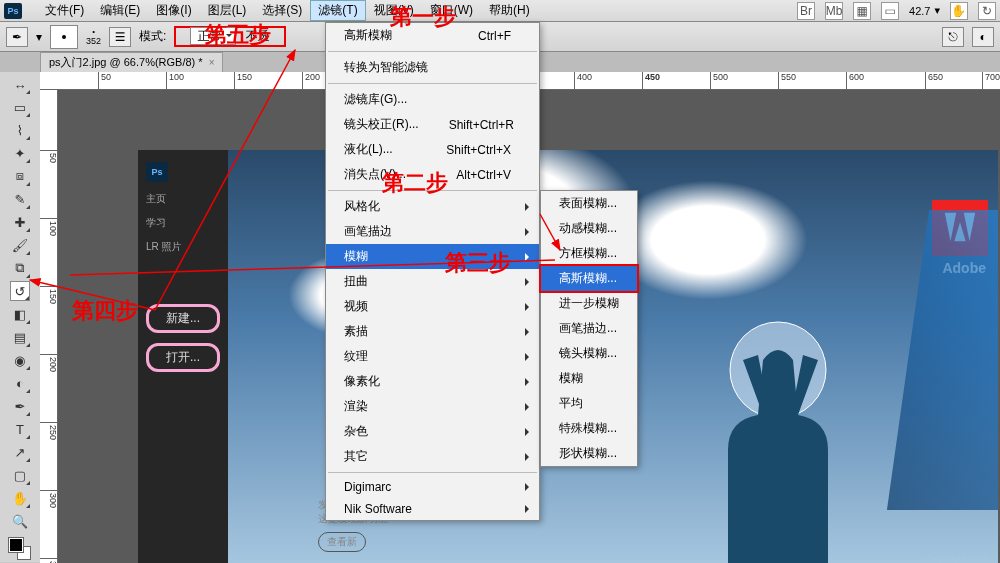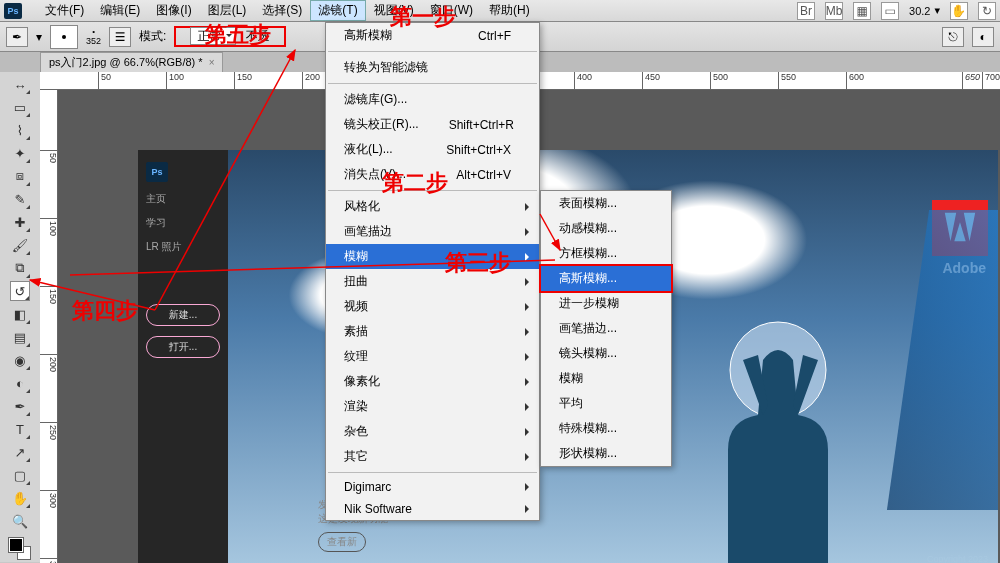--- a/index.html
+++ b/index.html
@@ -30,41 +30,41 @@
 .swatch .fg{width:14px;height:14px;background:#000;border:1px solid #fff;outline:1px solid #666;position:absolute;top:0;left:0;}
 .swatch .bg{width:14px;height:14px;background:#fff;border:1px solid #666;position:absolute;bottom:0;right:0;}
 .ruler-h{position:absolute;left:40px;top:72px;right:0;height:18px;background:#fff;border-bottom:1px solid #666;overflow:hidden;}
 .ruler-h .tick{position:absolute;top:0;font-size:9px;color:#333;border-left:1px solid #666;height:18px;padding-left:2px;}
 .ruler-v{position:absolute;left:40px;top:90px;width:18px;bottom:0;background:#fff;border-right:1px solid #666;overflow:hidden;}
 .ruler-v .tick{position:absolute;left:0;font-size:9px;color:#333;border-top:1px solid #666;width:18px;writing-mode:vertical-rl;padding-top:2px;}
 .canvas-area{position:absolute;left:58px;top:90px;right:0;bottom:0;background:#5a5a5a;overflow:hidden;}
 .ps-start{position:absolute;left:80px;top:60px;width:860px;height:420px;background:#1e1e1e;display:flex;color:#ccc;font-size:11px;}
 .ps-start .side{width:90px;background:#262626;padding:12px 8px;display:flex;flex-direction:column;gap:10px;}
 .ps-start .side .il{font-size:10px;color:#aaa;}
-.ps-start .side .btn{border:1px solid #f9a8d4;border-radius:12px;padding:3px 10px;font-size:10px;text-align:center;color:#ddd;}
+.ps-start .side .btn{border:3px solid #f9a8d4;border-radius:12px;padding:3px 10px;font-size:12px;text-align:center;color:#ddd;}
 .ps-start .main{flex:1;position:relative;display:flex;}
 .ps-start .hero{flex:1;position:relative;background:linear-gradient(180deg,#2a4a6a 0%,#4a7aa8 40%,#a8c8e0 100%);overflow:hidden;}
 .cloud{position:absolute;background:radial-gradient(ellipse,#fff 40%,rgba(255,255,255,0) 70%);border-radius:50%;}
 .adobe-badge{position:absolute;right:10px;top:50px;width:56px;height:56px;background:#e22;display:flex;align-items:center;justify-content:center;}
 .adobe-badge svg{width:38px;height:38px;}
 .pscc-text{position:absolute;left:230px;top:145px;color:#fff;font-size:19px;font-weight:500;}
 .person{position:absolute;right:120px;bottom:0;width:210px;height:260px;}
 .discover{position:absolute;left:90px;bottom:18px;color:#888;font-size:10px;}
 .discover .db{border:1px solid #555;border-radius:10px;padding:2px 8px;display:inline-block;margin-top:6px;}
 .learn{position:absolute;left:100px;top:120px;color:#fff;font-size:14px;}
 .copyright{position:absolute;right:10px;bottom:6px;color:#a8c8e0;font-size:9px;}
 
 .menu{position:absolute;background:#f2f2f2;border:1px solid #888;box-shadow:2px 2px 6px rgba(0,0,0,.3);font-size:12px;z-index:100;}
 .menu .row{padding:4px 28px 4px 18px;display:flex;justify-content:space-between;gap:30px;align-items:center;position:relative;white-space:nowrap;}
 .menu .row.hi{background:#2a6fd6;color:#fff;}
 .menu .row .arr{position:absolute;right:6px;border:4px solid transparent;border-left-color:#333;}
 .menu .row.hi .arr{border-left-color:#fff;}
 .menu .sep{height:1px;background:#bbb;margin:3px 2px;}
 .menu1{left:325px;top:22px;width:215px;}
-.menu2{left:540px;top:190px;width:132px;}
+.menu2{left:540px;top:190px;width:98px;}
 .sub-hi{border:2px solid #e00;margin:-2px;}
 
 .anno{position:absolute;color:#e00;font-size:22px;font-weight:bold;z-index:200;pointer-events:none;}
 svg.lines{position:absolute;left:0;top:0;width:1000px;height:563px;z-index:150;pointer-events:none;}
 </style>
 </head>
 <body>
 
 <div class="menubar">
   <div class="ps-logo">Ps</div>
@@ -76,21 +76,21 @@
   <div class="menu-item open">滤镜(T)</div>
   <div class="menu-item">视图(V)</div>
   <div class="menu-item">窗口(W)</div>
   <div class="menu-item">帮助(H)</div>
   <div class="menubar-right">
     <div class="mb-icon">Br</div>
     <div class="mb-icon">Mb</div>
     <div class="mb-icon">▦</div>
     <div class="mb-icon">▭</div>
     <div class="zoom">
-        <span>30.2</span>
+        <span>42.7</span>
         <span>▾</span>
       </div>
     <div class="mb-icon">✋</div>
     <div class="mb-icon">↻</div>
   </div>
 </div>
 
 <div class="optionbar">
   <div class="opt-ico">✒</div>
   <span>▾</span>
@@ -150,25 +150,25 @@
 
 <div class="ruler-h" id="rulerH">
     <div class="tick" style="left: 58px;">50</div>
     <div class="tick" style="left: 126px;">100</div>
     <div class="tick" style="left: 194px;">150</div>
     <div class="tick" style="left: 262px;">200</div>
     <div class="tick" style="left: 330px;">250</div>
     <div class="tick" style="left: 398px;">300</div>
     <div class="tick" style="left: 466px;">350</div>
     <div class="tick" style="left: 534px;">400</div>
-    <div class="tick" style="left: 602px;">450</div>
+    <div class="tick" style="left: 602px; font-weight: bold;">450</div>
     <div class="tick" style="left: 670px;">500</div>
     <div class="tick" style="left: 738px;">550</div>
     <div class="tick" style="left: 806px;">600</div>
-    <div class="tick" style="left: 922px; font-style: italic;">650</div>
+    <div class="tick" style="left: 885px;">650</div>
     <div class="tick" style="left: 942px;">700</div>
   </div>
 <div class="ruler-v" id="rulerV">
     <div class="tick" style="top: -8px;">0</div>
     <div class="tick" style="top: 60px;">50</div>
     <div class="tick" style="top: 128px;">100</div>
     <div class="tick" style="top: 196px;">150</div>
     <div class="tick" style="top: 264px;">200</div>
     <div class="tick" style="top: 332px;">250</div>
     <div class="tick" style="top: 400px;">300</div>

